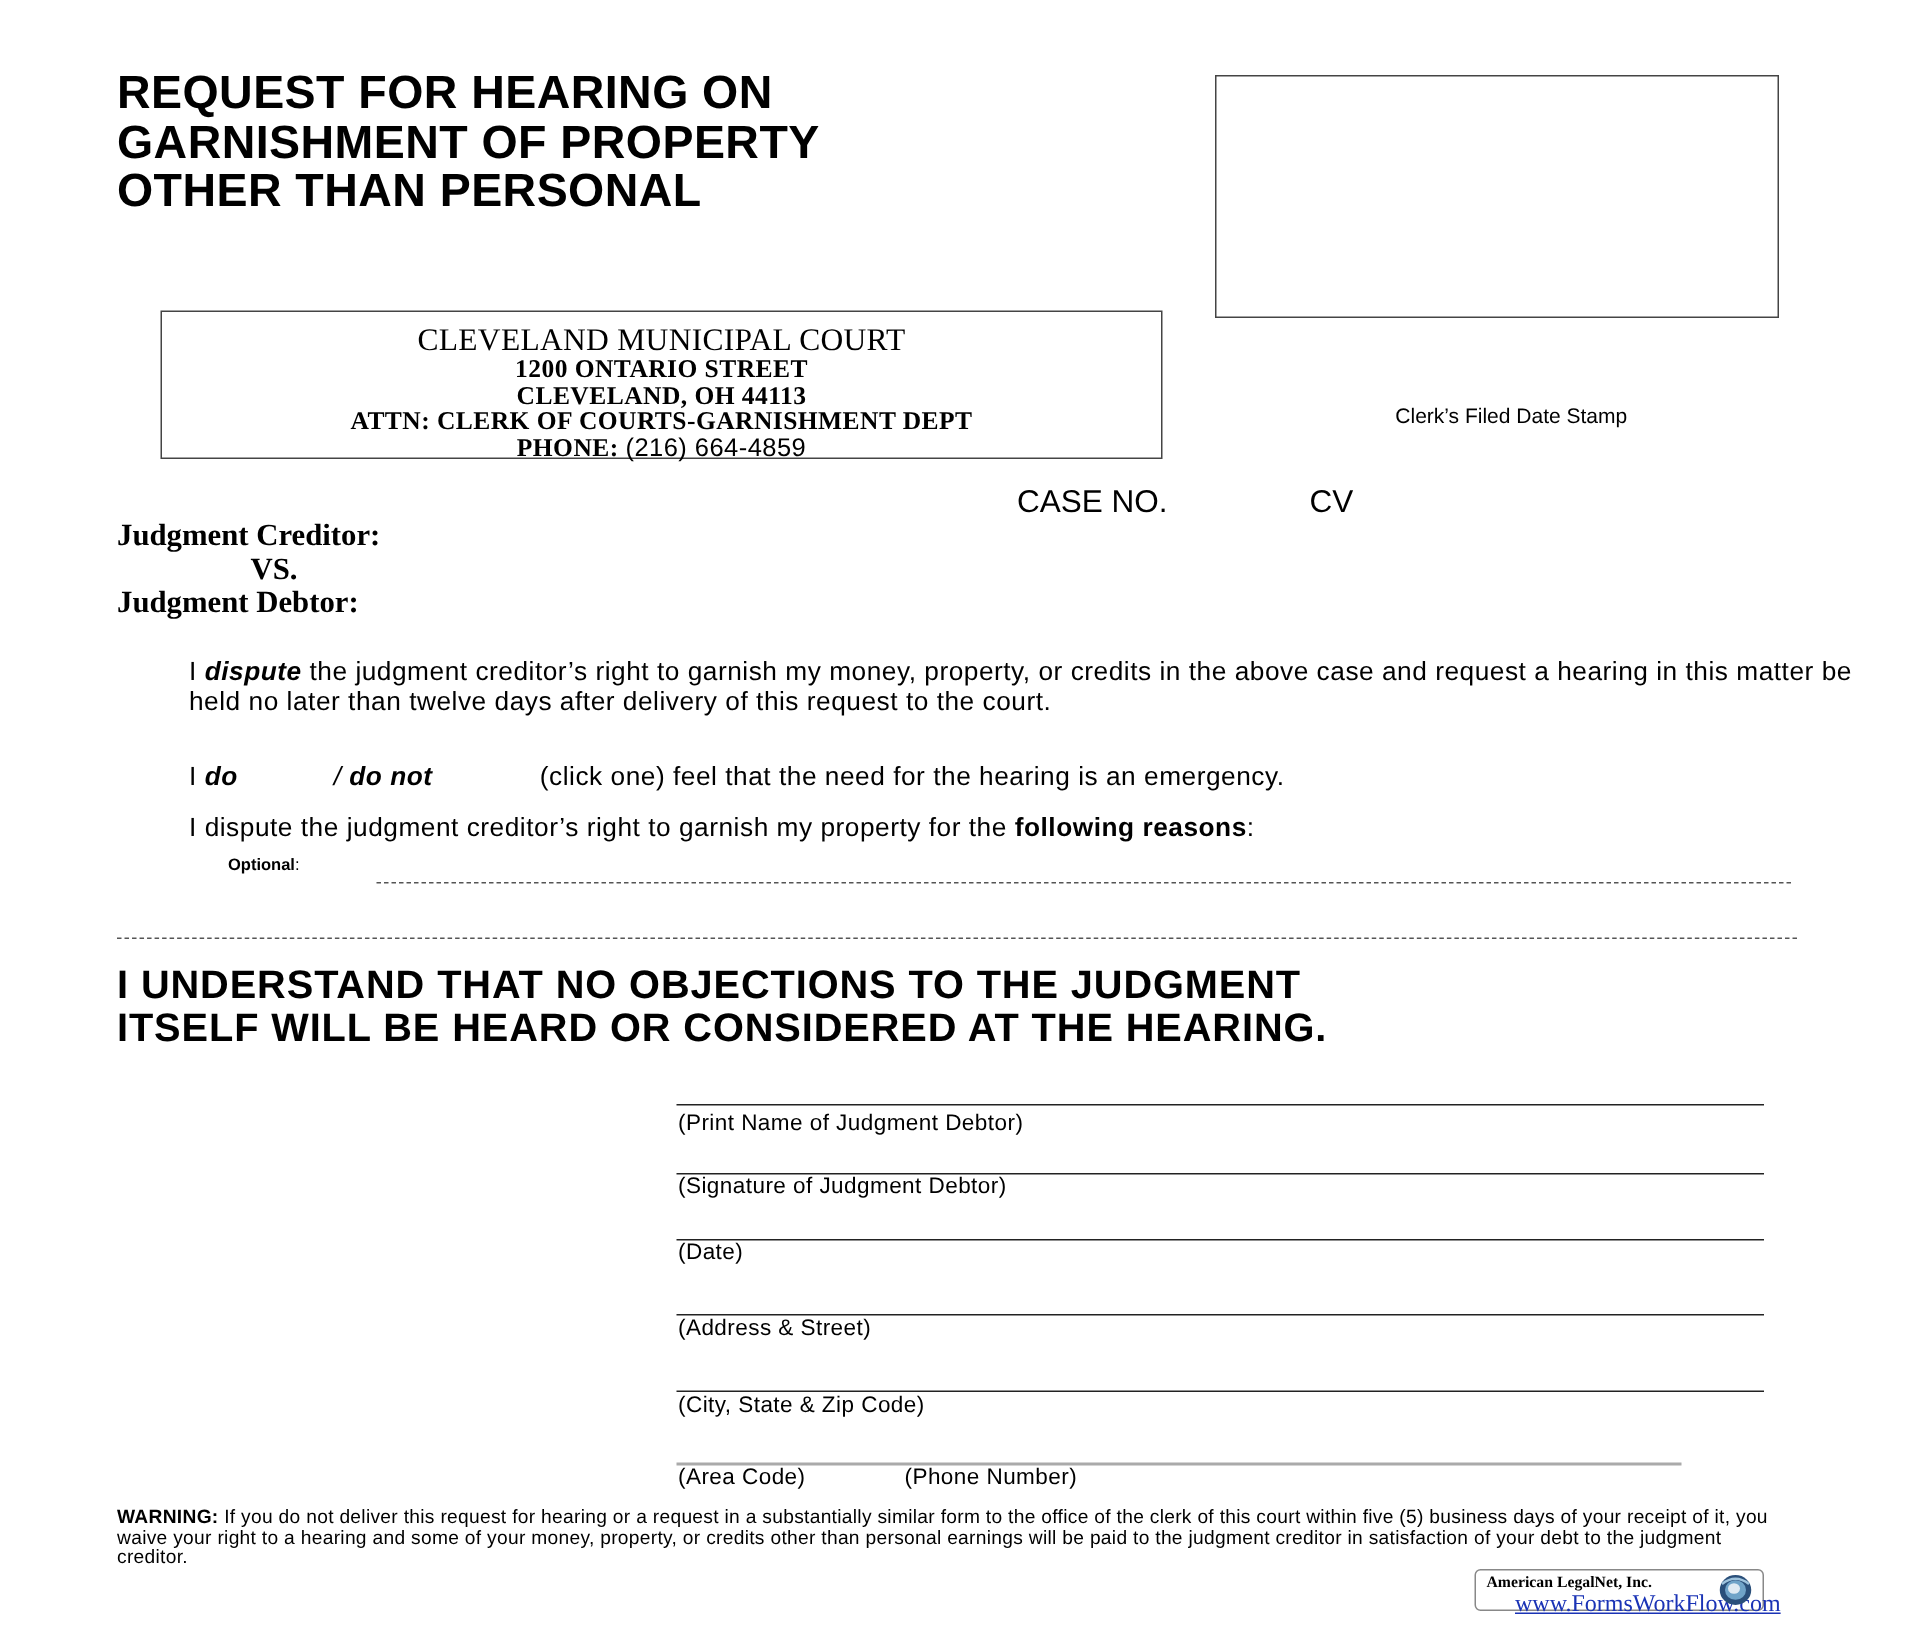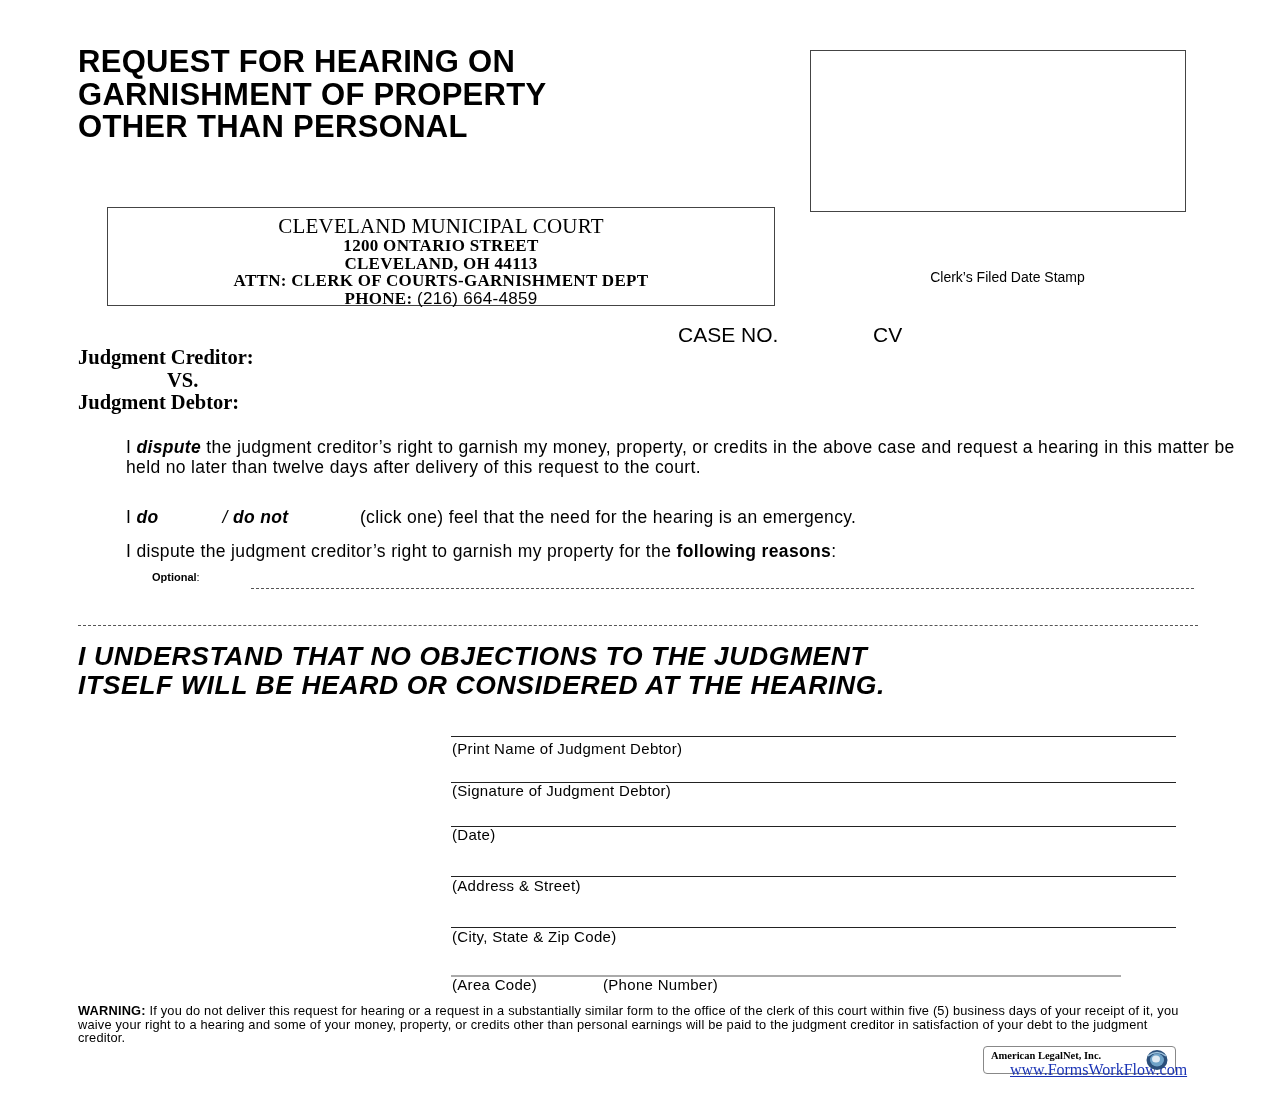--- a/index.html
+++ b/index.html
@@ -11,21 +11,21 @@
   .court-box .line { font-size:17px; font-weight:bold; line-height:17.5px; letter-spacing:0.3px; }
   .court-box .phone-num { font-family:"Liberation Sans", sans-serif; font-weight:normal; }
   .stamp-box { left:810px; top:50px; width:376px; height:162px; border:1.5px solid #444; box-sizing:border-box; }
   .stamp-label { left:810px; top:269px; width:395px; text-align:center; font-size:14px; }
   .case-no { left:678px; top:323px; font-size:21px; }
   .case-cv { left:873px; top:323px; font-size:21px; }
   .party { font-family:"Liberation Serif", serif; font-weight:bold; font-size:20.5px; }
   .para { left:78px; width:1120px; font-size:17.5px; line-height:19.5px; letter-spacing:0.35px;margin-left:48px; }
   .optional { left:152px; top:571px; font-size:11px; }
   .dash { border-bottom:1px dashed #555; }
-  .understand { left:78px; top:642px; font-weight:bold; font-size:26.5px; line-height:29px; letter-spacing:0.6px;font-style:italic; }
+  .understand { left:78px; top:642px; font-weight:bold; font-size:26.5px; line-height:29px; letter-spacing:0.6px; }
   .sig-line { left:451px; width:725px; border-top:1.3px solid #222; }
   .sig-label { left:452px; font-size:15px; letter-spacing:0.3px; }
   .warning { left:78px; top:1004px; width:1110px; font-size:12.8px; line-height:13.5px; letter-spacing:0.2px; }
   .logo { left:983px; top:1046px; width:193px; height:28px; border:1px solid #888; border-radius:4px; box-sizing:border-box; }
   .logo .t1 { position:absolute; left:7px; top:3px; font-family:"Liberation Serif", serif; font-weight:bold; font-size:10.5px; }
   .logo .t2 { position:absolute; left:7px; top:14px; font-family:"Liberation Serif", serif; font-size:16px; color:#1a33b5; text-decoration:underline;margin-left:19px; }
   .logo .globe { position:absolute; right:6px; top:2px; width:24px; height:22px; }
 </style>
 </head>
 <body>

